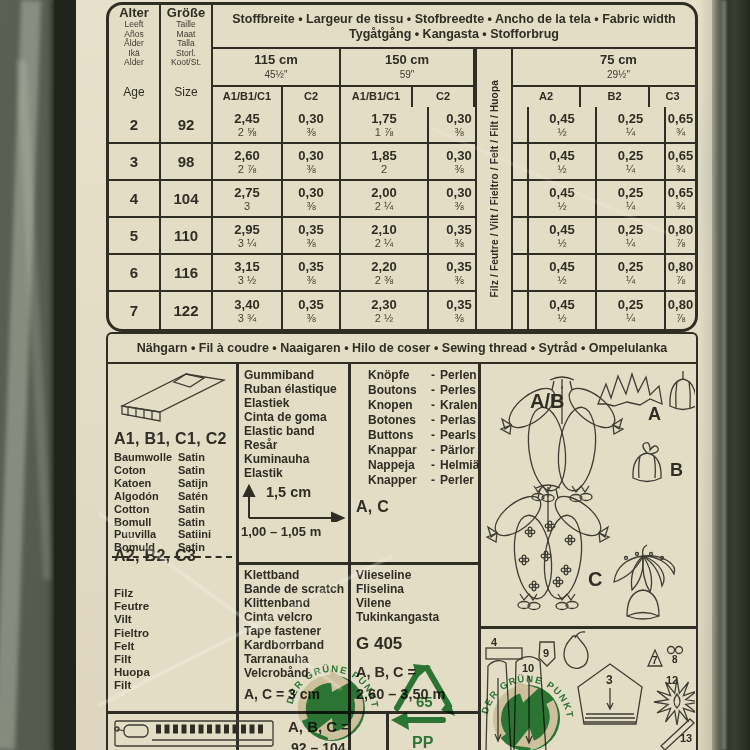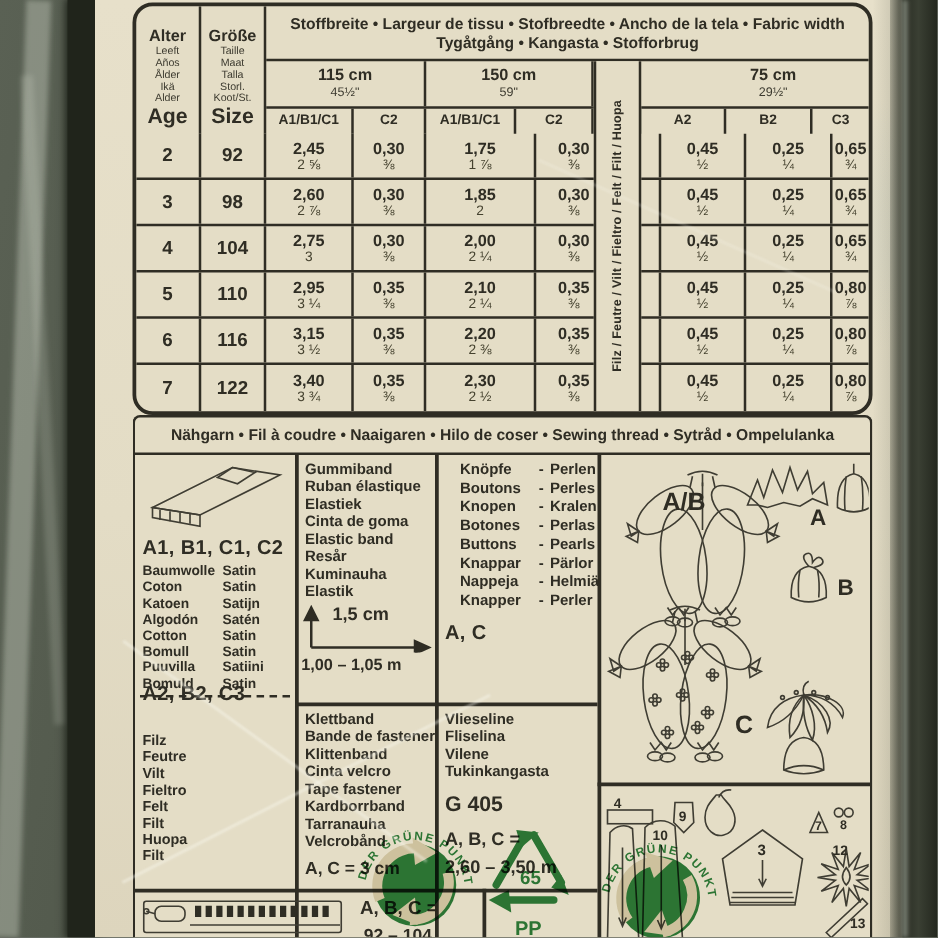--- a/index.html
+++ b/index.html
@@ -20,25 +20,25 @@
 .plastic{ position:absolute; left:712px; top:0; width:38px; height:750px;
   background:linear-gradient(90deg, rgba(40,45,36,.25), #2d3127 35%, #3a3f33 60%, #23271e 100%); }
 .plasticline{ position:absolute; left:722px; top:0; width:4px; height:750px;
   background:rgba(222,228,214,.45); filter:blur(1.5px); }
 .crease{ position:absolute; background:rgba(252,252,244,.5); filter:blur(.8px); }
 
 
 .sizetable{ position:absolute; left:106px; top:2px; width:592px; height:330px;
   border:3px solid var(--ink); border-radius:16px; overflow:hidden; }
 .thead{ display:flex; height:102px; }
-.hcell{ border-right:2px solid var(--ink); text-align:center; padding-top:16px; }
+.hcell{ border-right:2px solid var(--ink); text-align:center; padding-top:0; }
 .w-age{ width:52px; } .w-size{ width:52px; }
 .hl1{ display:block; font-size:13px; font-weight:bold; line-height:15px; }
 .hs{ display:block; font-size:8.5px; line-height:9.5px; color:#3c3a2f; }
-.hl2{ display:block; font-size:17px; font-weight:bold; line-height:15px; margin-top:1px; }
+.hl2{ display:block; font-size:12px; font-weight:normal; line-height:15px; margin-top:17px; }
 .hrt{ flex:1; display:flex; flex-direction:column; }
 .ttl{ height:44px; border-bottom:2px solid var(--ink); text-align:center;
   font-size:12.5px; font-weight:bold; padding-top:7px; line-height:15px; }
 .cmrow{ height:38px; border-bottom:2px solid var(--ink); display:flex; }
 .cmcell{ border-right:2px solid var(--ink); text-align:center; padding-top:3px; }
 .cmcell.nbr{ border-right:none;padding-left:29px; }
 .cm{ display:block; font-size:13px; font-weight:bold; line-height:16px; }
 .in{ display:block; font-size:10px; line-height:13px; color:#3c3a2f; }
 .chrow{ height:20px; display:flex; font-size:11px; font-weight:bold; }
 .chrow>div{ border-right:2px solid var(--ink); text-align:center; padding-top:3px; }
@@ -456,21 +456,21 @@
         <line x1="9" y1="10" x2="9" y2="34"></line>
         <polygon points="9,2 4,12 14,12"></polygon>
         <line x1="9" y1="34" x2="94" y2="34"></line>
         <polygon points="103,34 92,29 92,39"></polygon>
       </g>
     </svg>
     <div class="nblock" style="left:158px;top:150px;font-size:14.5px;font-weight:bold">1,5 cm</div>
     <div class="nblock" style="left:133px;top:190px;font-size:13px;font-weight:bold">1,00 – 1,05 m</div>
     <div class="nblock" style="left:136px;top:234px">
       <span class="nl">Klettband</span>
-      <span class="nl">Bande de fastener</span>
+      <span class="nl">Bande de scratch</span>
       <span class="nl">Klittenband</span>
       <span class="nl">Cinta velcro</span>
       <span class="nl">Tape fastener</span>
       <span class="nl">Kardborrband</span>
       <span class="nl">Tarranauha</span>
       <span class="nl">Velcrobånd</span>
     </div>
     <div class="nblock note" style="left:136px;top:352px;font-size:14px">A, C = 3 cm</div>
 
     <div class="nblock" style="left:248px;top:34px">

